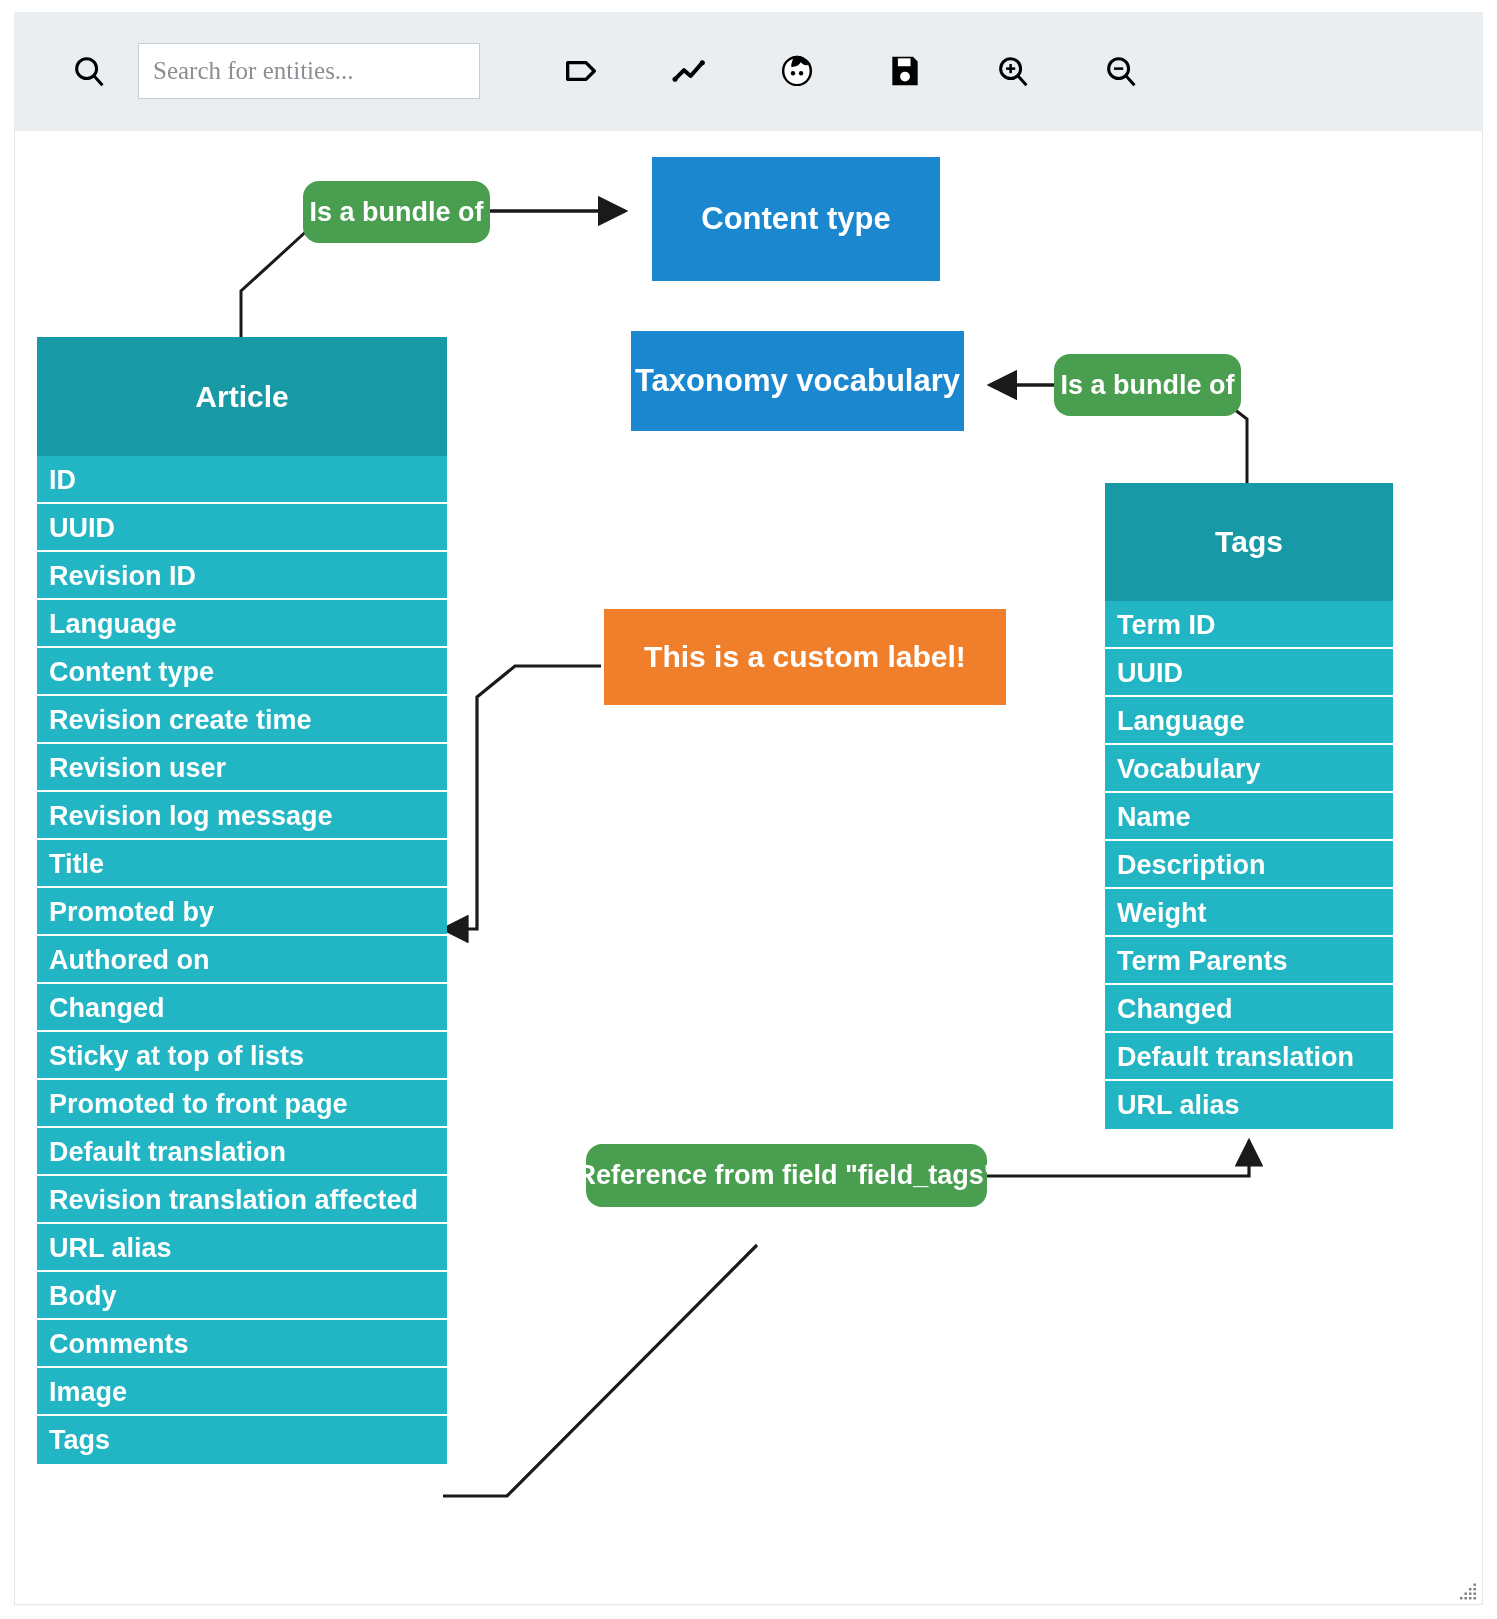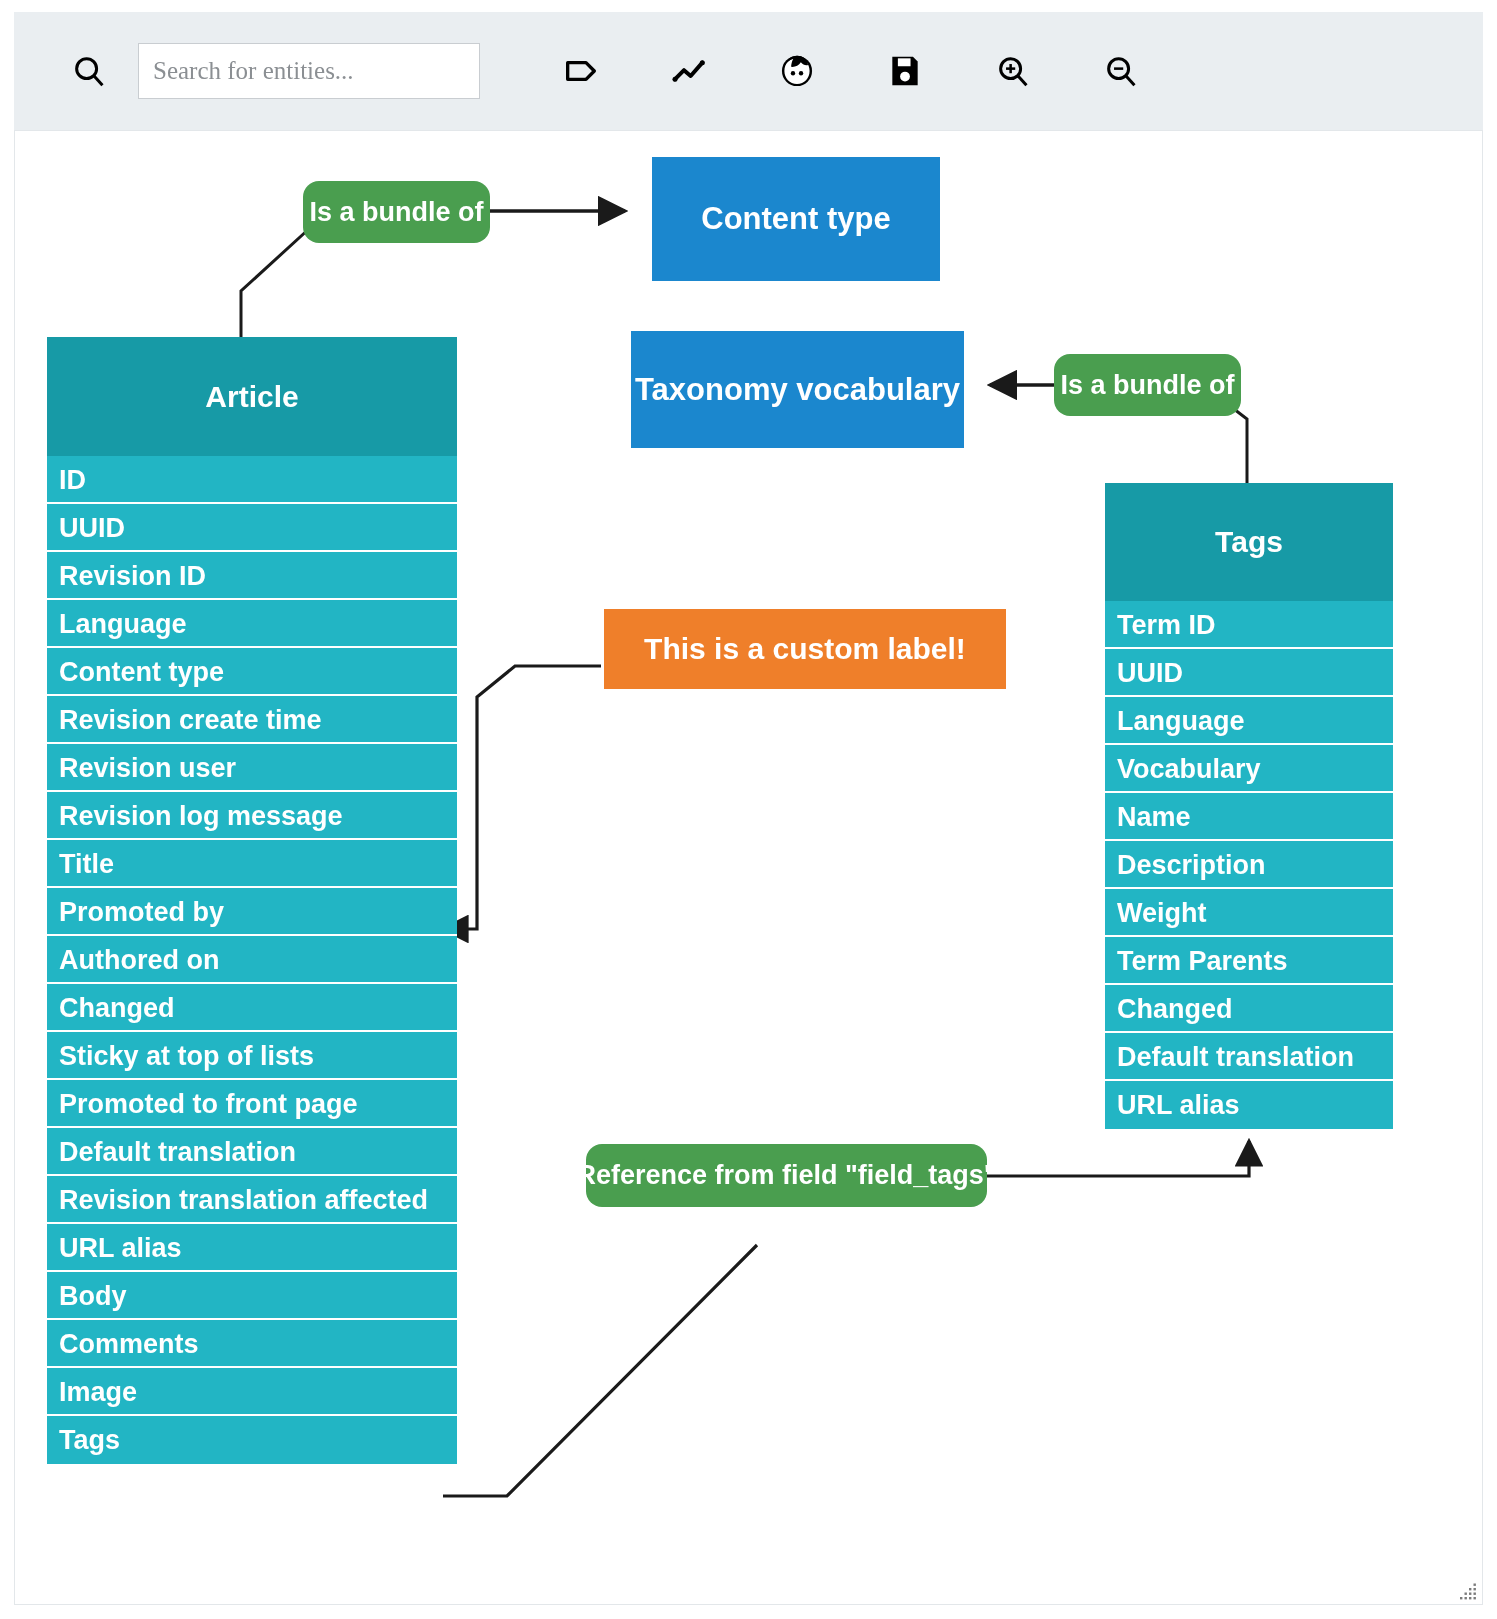--- a/index.html
+++ b/index.html
@@ -253,41 +253,41 @@
 
       <path d="M428,1365 L492,1365 L742,1114" fill="none" stroke="#1a1a1a" stroke-width="3.2"></path>
 
       <path d="M972,1045 L1234,1045 L1234,1010" fill="none" stroke="#1a1a1a" stroke-width="3.2" marker-end="url(#arrow-u)"></path>
     </svg>
 
     <div class="box box-blue" style="left:637px; top:26px; width:288px; height:124px;">
       <span>Content type</span>
     </div>
 
-    <div class="box box-blue" style="left:616px; top:200px; width:333px; height:117px;">
+    <div class="box box-blue" style="left:616px; top:200px; width:333px; height:100px;">
       <span>Taxonomy vocabulary</span>
     </div>
 
-    <div class="box box-orange" style="left:589px; top:478px; width:402px; height:80px;">
+    <div class="box box-orange" style="left:589px; top:478px; width:402px; height:96px;">
       <span>This is a custom label!</span>
     </div>
 
     <div class="pill" style="left:288px; top:50px; width:187px; height:62px;">
       <span>Is a bundle of</span>
     </div>
 
     <div class="pill" style="left:1039px; top:223px; width:187px; height:62px;">
       <span>Is a bundle of</span>
     </div>
 
     <div class="pill" style="left:571px; top:1013px; width:401px; height:63px;">
       <span>Reference from field "field_tags"</span>
     </div>
 
-    <div class="entity" id="entity-article" style="left:32px; top:206px; width:410px;">
+    <div class="entity" id="entity-article" style="left:22px; top:206px; width:410px;">
       <div class="entity-head" style="height:119px;">Article</div>
       <div class="entity-rows" id="article-rows">
           <div class="entity-row">ID</div>
           <div class="entity-row">UUID</div>
           <div class="entity-row">Revision ID</div>
           <div class="entity-row">Language</div>
           <div class="entity-row">Content type</div>
           <div class="entity-row">Revision create time</div>
           <div class="entity-row">Revision user</div>
           <div class="entity-row">Revision log message</div>

